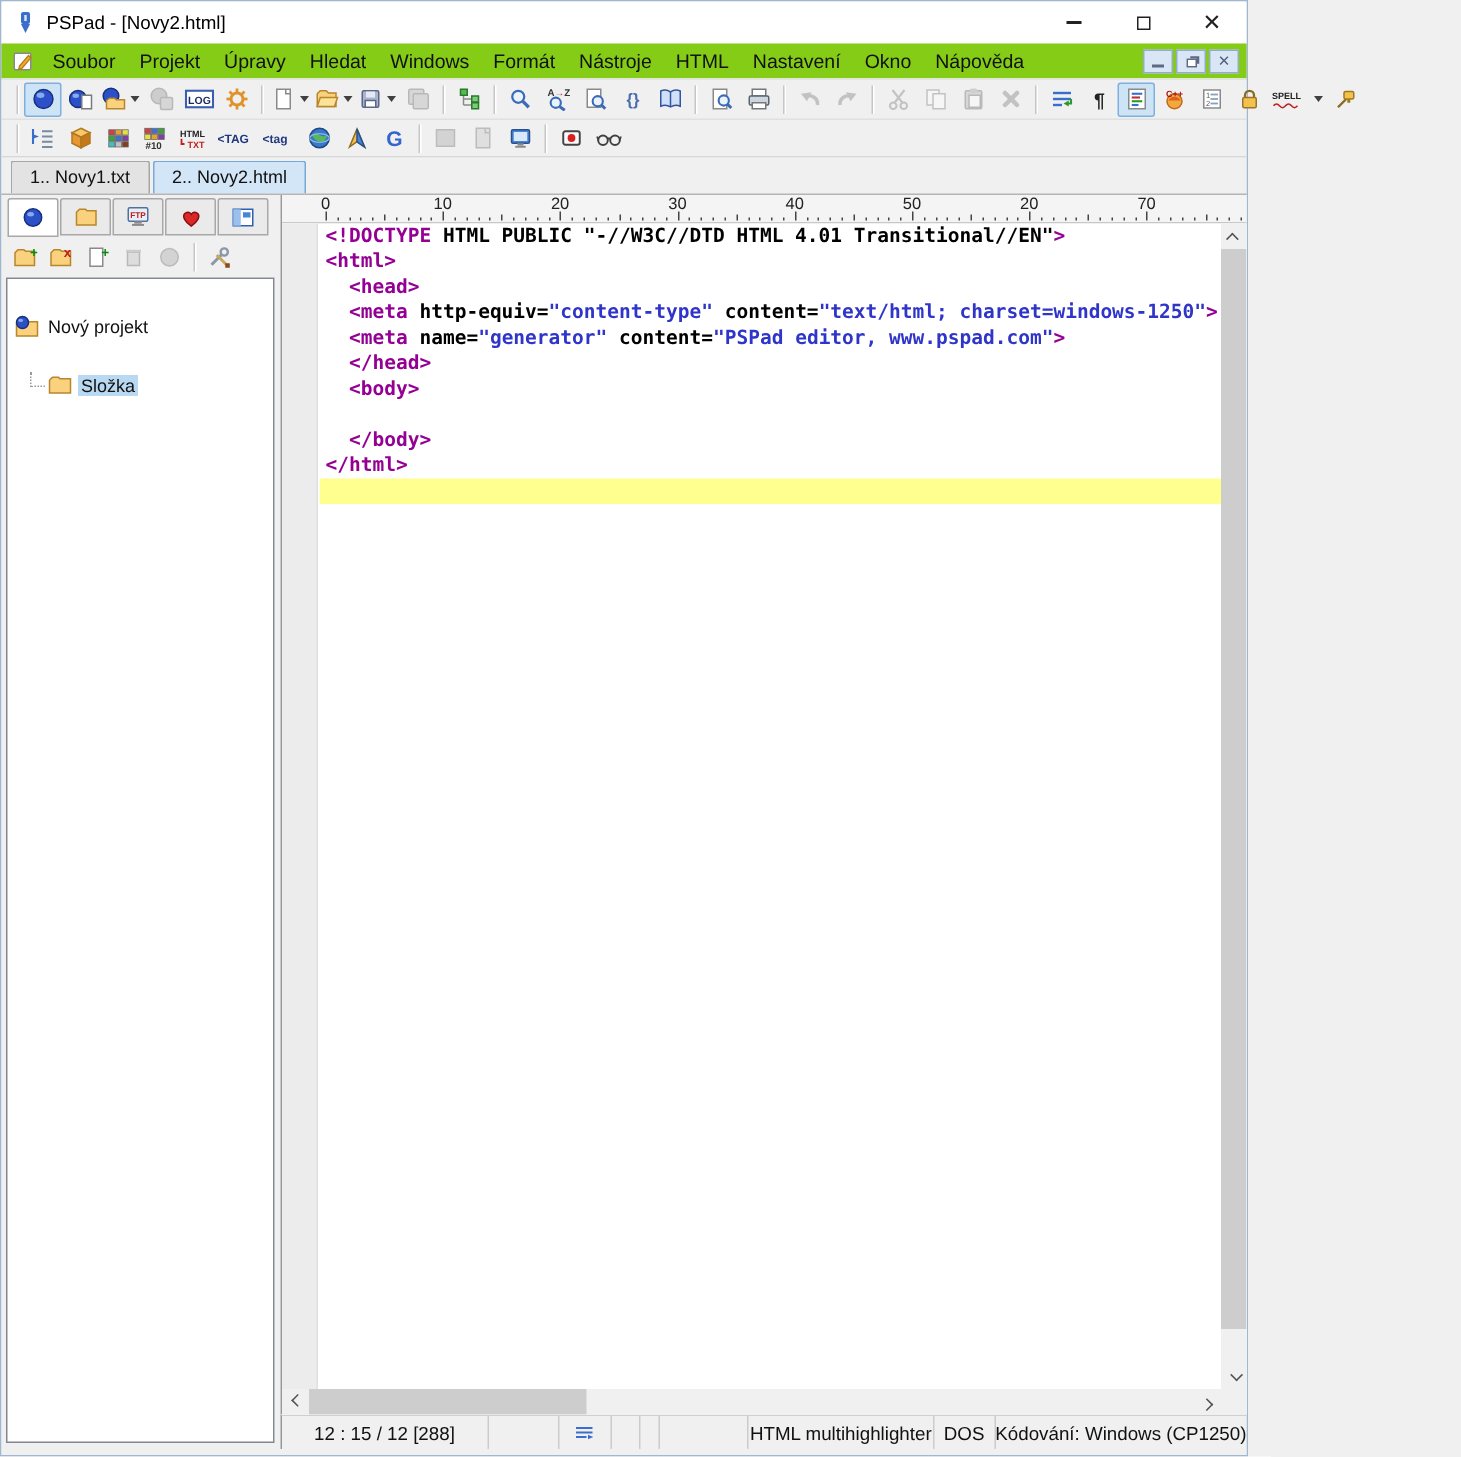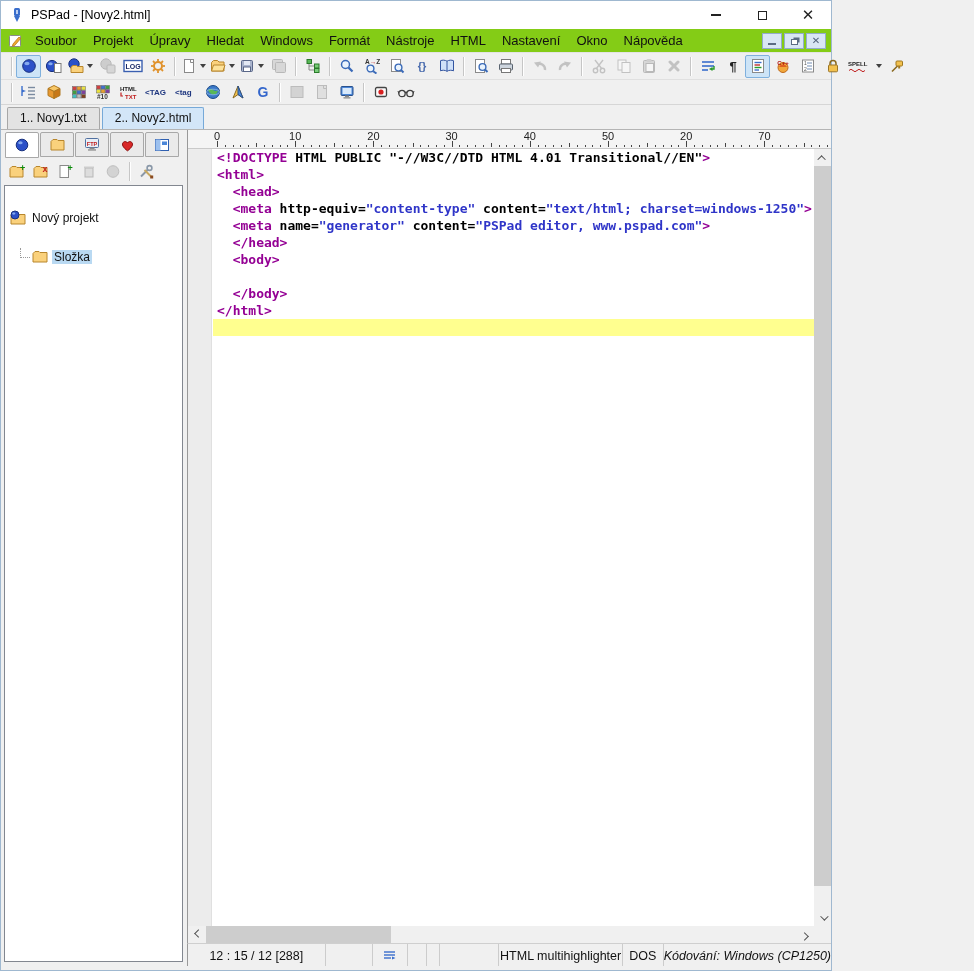--- a/index.html
+++ b/index.html
@@ -94,21 +94,21 @@
   .chev-glyph { width: 6px; height: 6px; border-left: 1.6px solid #505050; border-top: 1.6px solid #505050; }
   .up { top: 0; } .down { bottom: 0; } .left { left: 0; } .rightc { right: 0; }
   .up .chev-glyph { transform: rotate(45deg) translateY(2px); }
   .down .chev-glyph { transform: rotate(225deg) translateY(2px); }
   .left .chev-glyph { transform: rotate(-45deg) translateX(2px); }
   .rightc .chev-glyph { transform: rotate(135deg) translateX(2px); }
 
   
   .statusbar { height: 24px; flex: 0 0 24px; background: #f0f0f0; border-top: 1px solid #cfcfcf; border-left: 1px solid #999; display: flex; align-items: stretch; font-size: 12.5px; color: #111; }
   .sb-cell { border-right: 1px solid #cccccc; display: flex; align-items: center; justify-content: center; white-space: nowrap; }
-  .sb-cell:last-child { border-right: none; flex: 1; font-style: italic; }
+  .sb-cell:last-child { border-right: none; flex: 1; }
 
   svg { display: block; }
   svg text { font-family: "Liberation Sans", sans-serif; }
 </style>
 </head>
 <body>
 
 <div class="window">
 
   <div class="titlebar">

